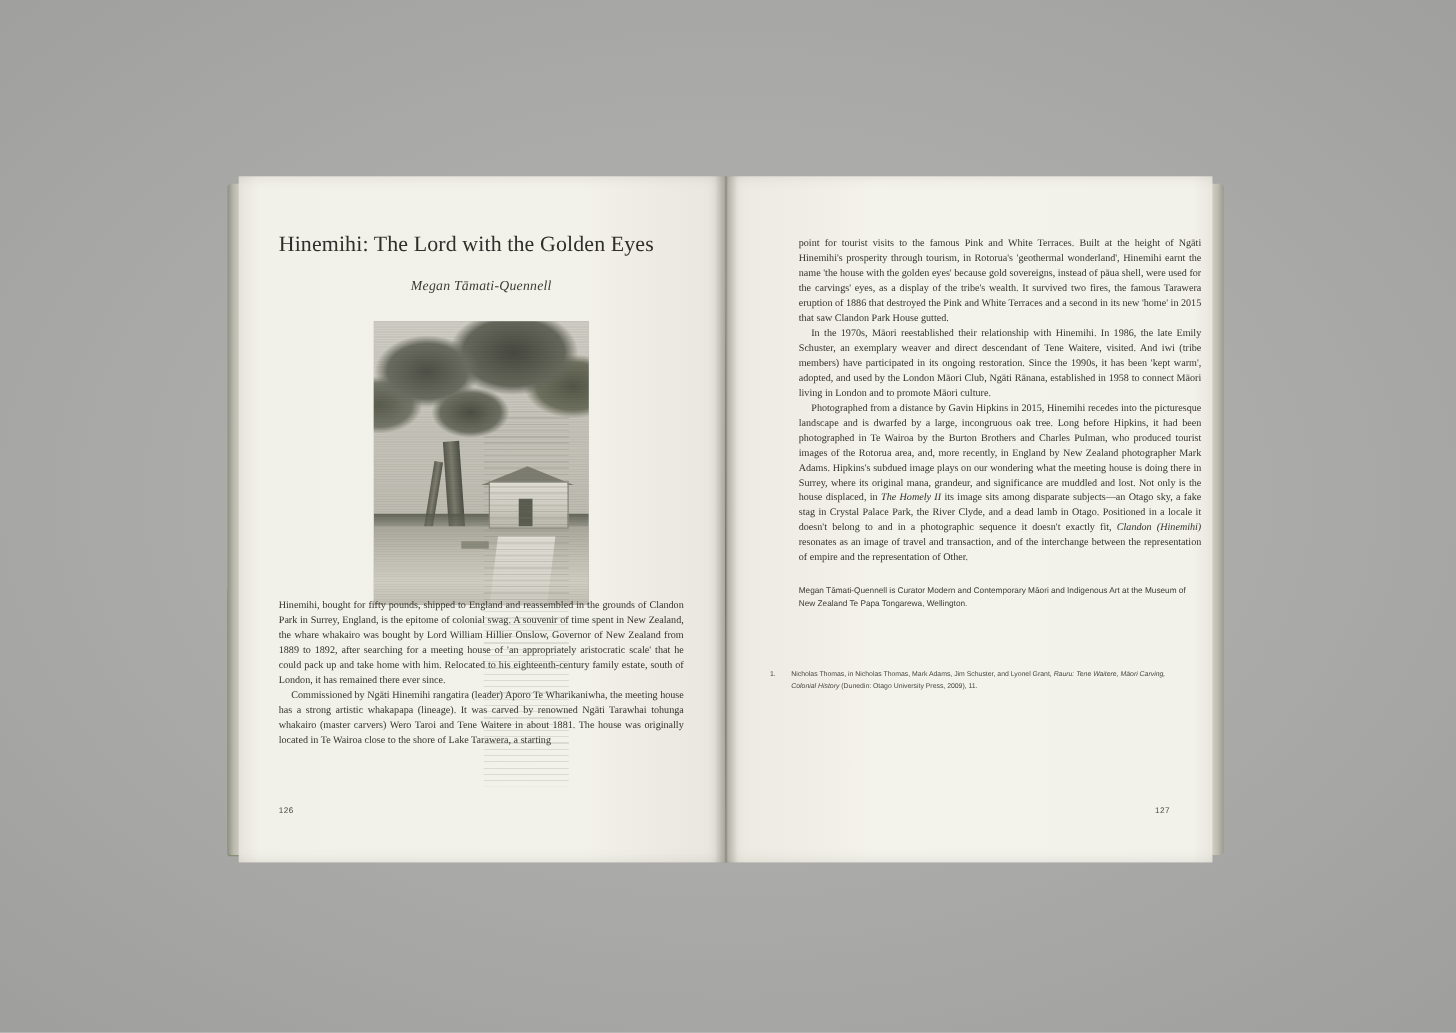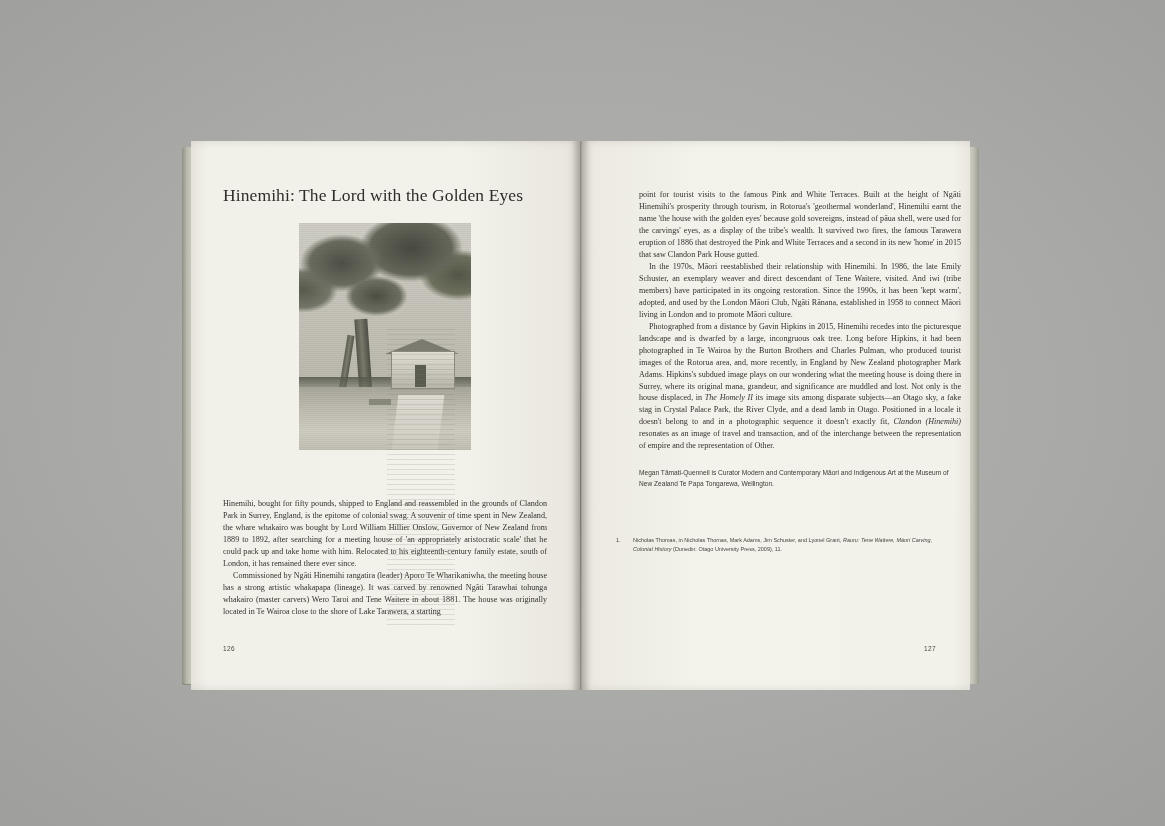--- a/index.html
+++ b/index.html
@@ -223,21 +223,21 @@
     line-height: 1.48;
     color: #33322c;
     text-align: justify;
     margin: 0;
   }
   .body-text + .body-text { text-indent: 10px; }
 
   .lp-body {
     position: absolute;
     left: 32px;
-    top: 357px;
+    top: 337px;
     width: 324px;
   }
   .rp-inner {
     position: absolute;
     left: 35px;
     top: 48px;
     width: 322px;
     margin-left: 23px;
   }
   .note-block {
@@ -300,20 +300,21 @@
 
   <div class="block-left"></div>
   <div class="block-right"></div>
 
   <div class="page left">
 
     <div class="showthrough"></div>
 
     <div class="lp-inner">
       <h1 class="article-title">Hinemihi: The Lord with the Golden Eyes</h1>
+      <p class="byline">Megan Tāmati-Quennell</p>
 
       <div class="photo">
         <div class="ph-sky"></div>
         <div class="ph-canopy"></div>
         <div class="ph-trunk2"></div>
         <div class="ph-trunk"></div>
         <div class="ph-hedge"></div>
         <div class="ph-ground"></div>
         <div class="ph-path"></div>
         <div class="ph-roof"></div>

